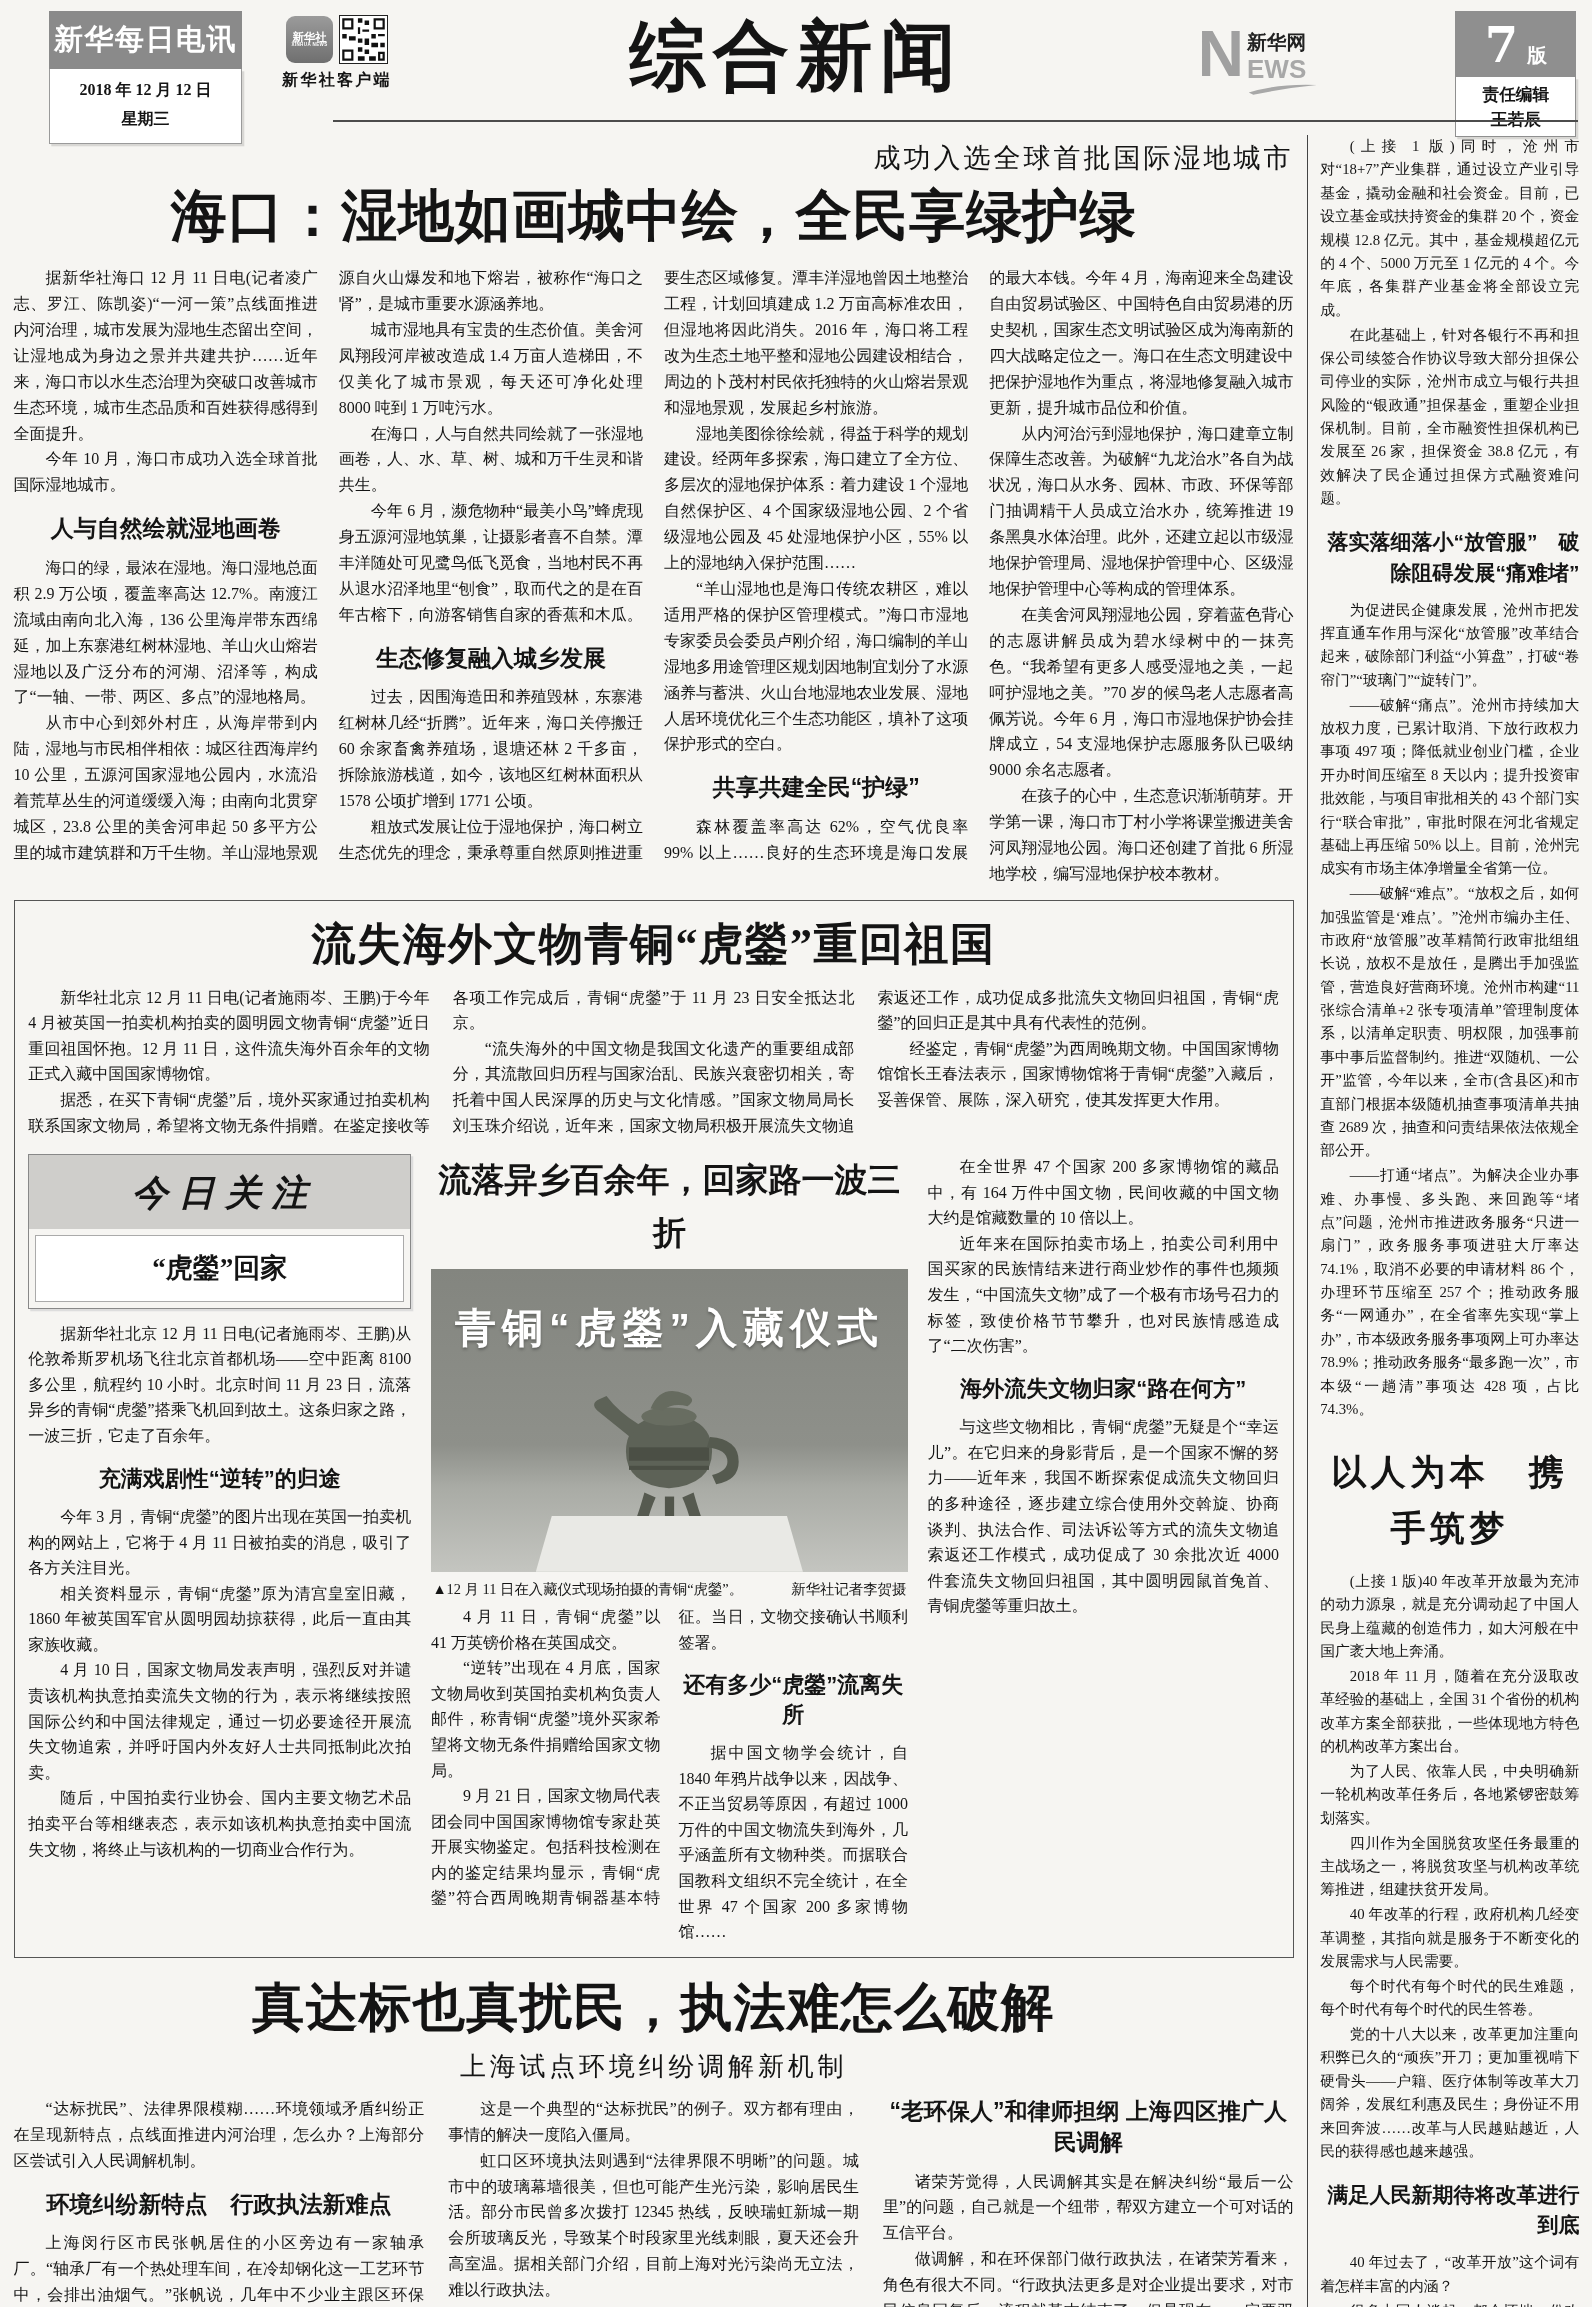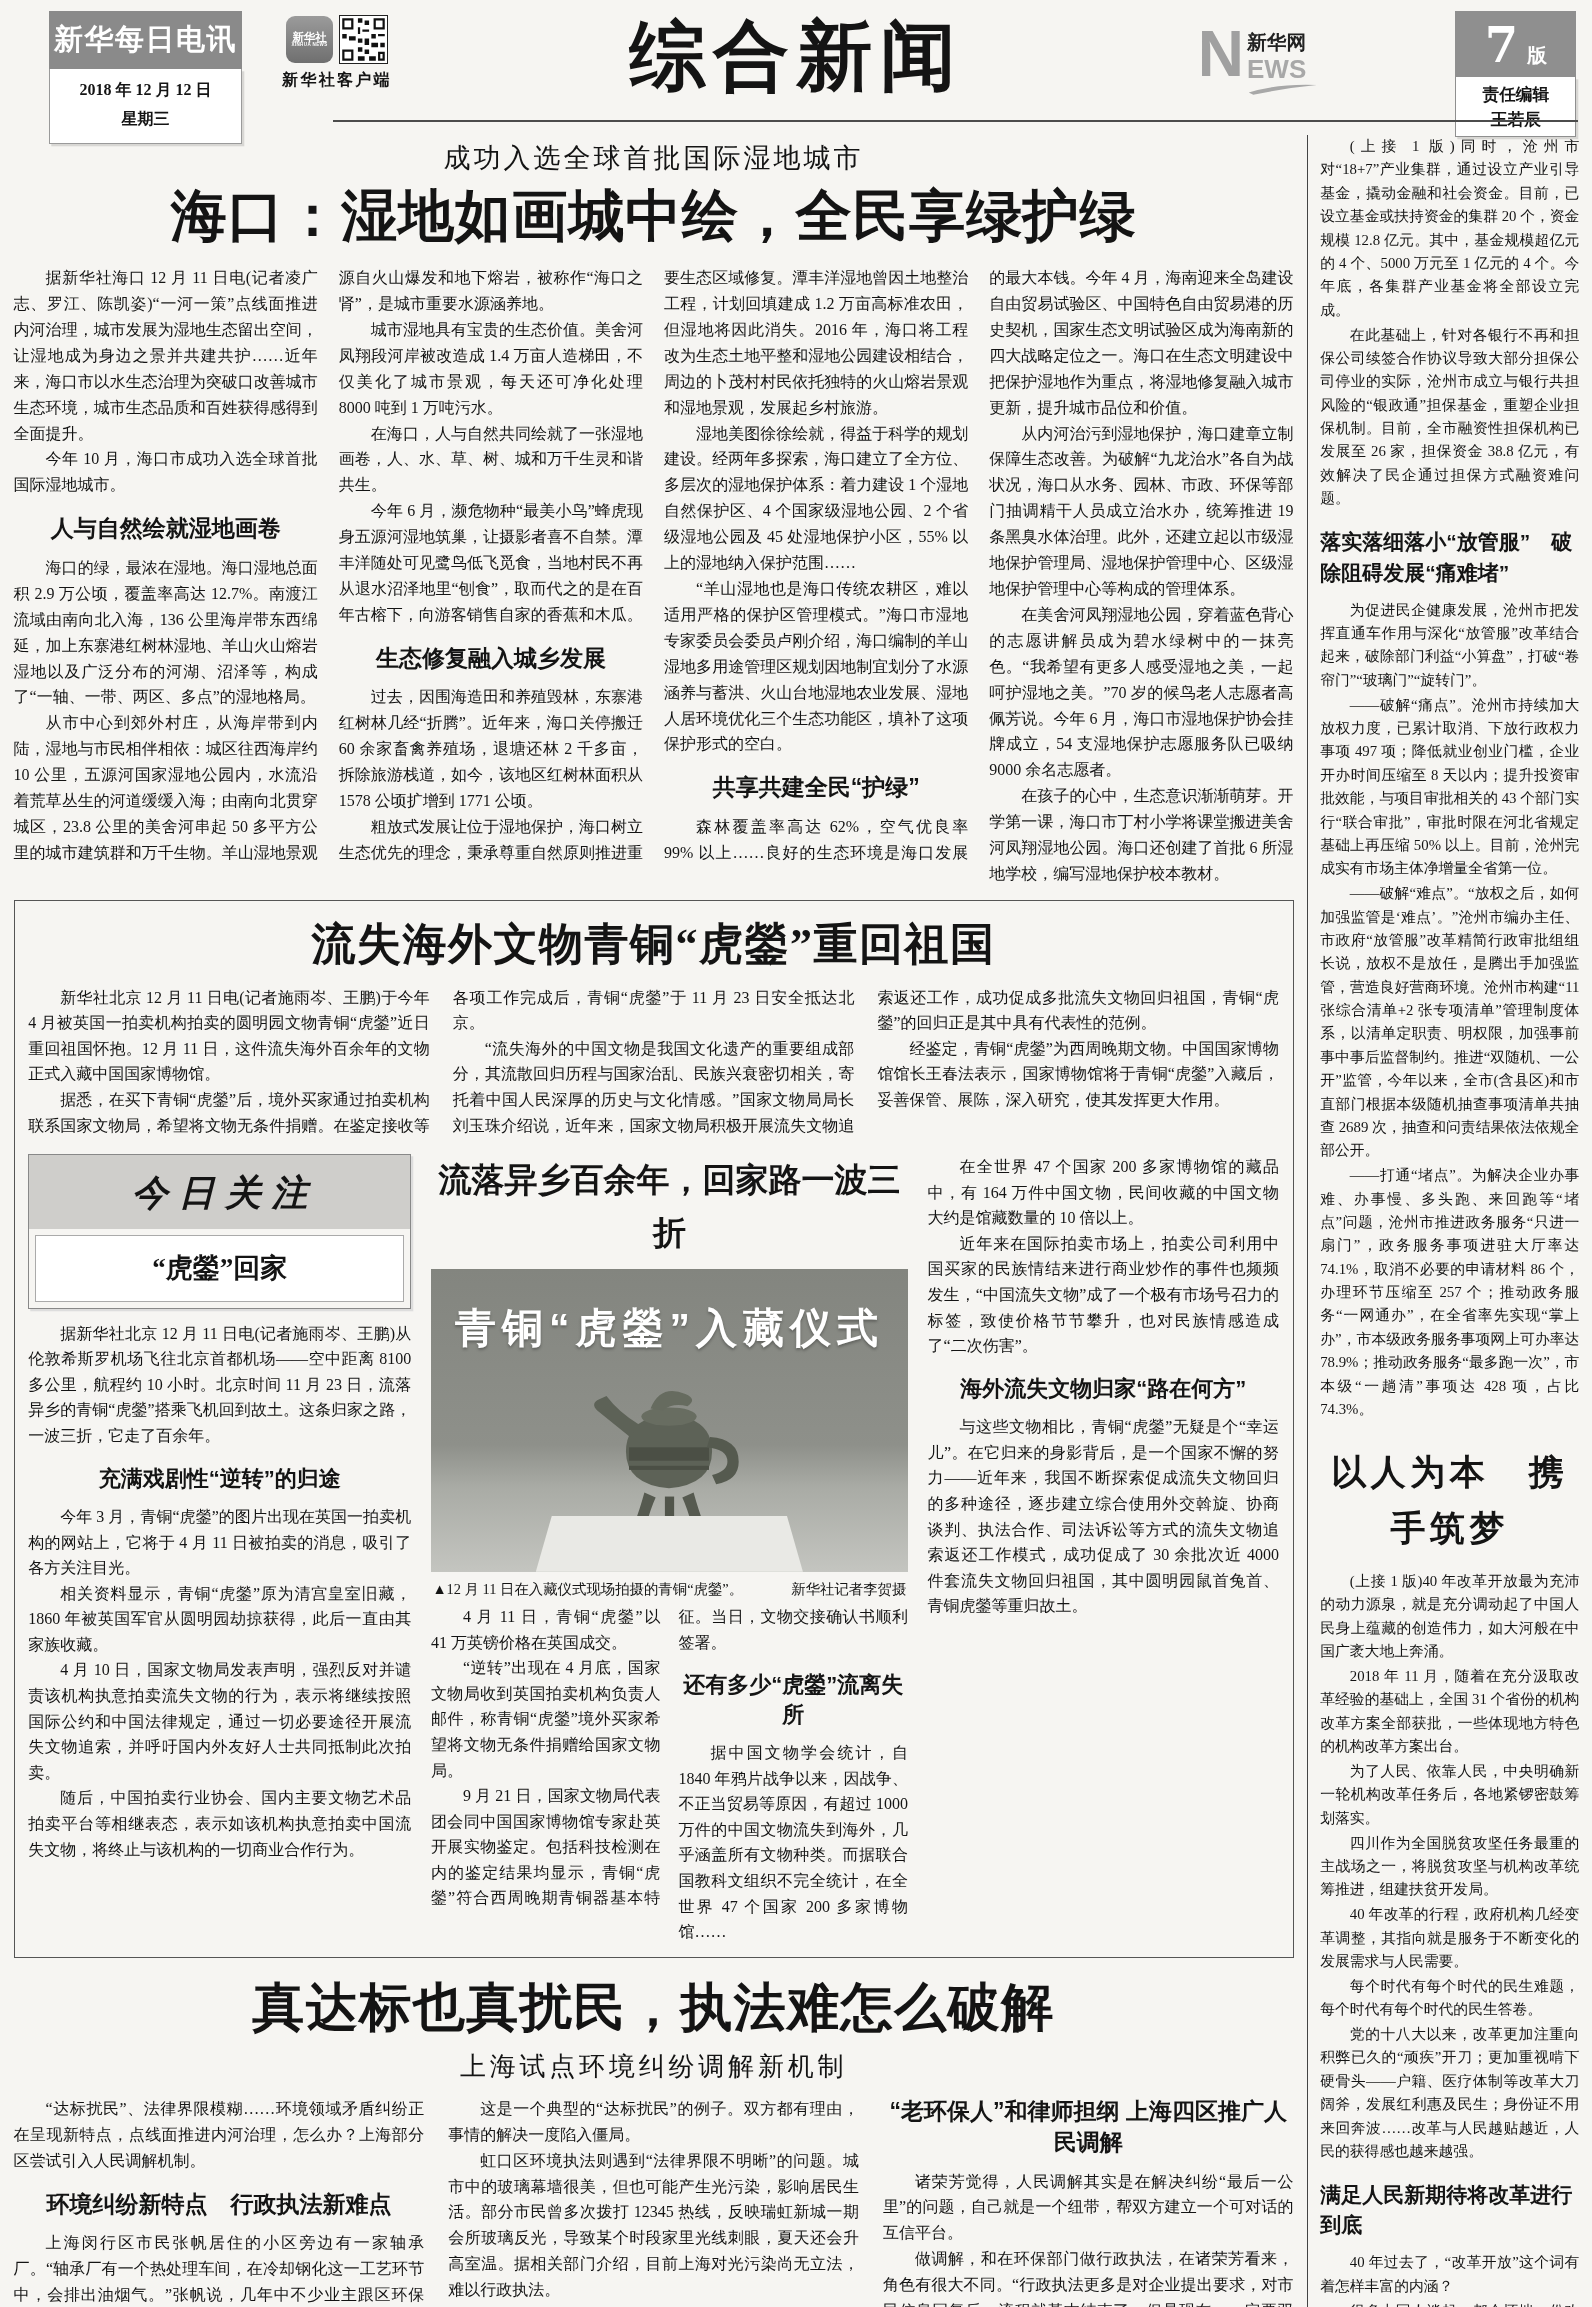--- a/index.html
+++ b/index.html
@@ -36,21 +36,21 @@
   
   .content{display:flex;padding:0 13.6px;gap:13.6px;align-items:stretch;}
   .left-main{width:1280px;flex:none;}
   .sidebar{flex:1;border-left:0.8px solid #444;padding-left:12px;font-size:14.8px;line-height:1.58;}
   
   p{margin:0;text-indent:2em;text-align:justify;}
   .colhead{font-family:"Liberation Sans",sans-serif;font-weight:700;text-align:center;
            font-size:23px;margin:15px 0 10.6px 0;text-indent:0;line-height:1.35;}
   
   .art1{margin-top:4.5px;}
-  .kicker{text-align:center;font-size:27px;letter-spacing:3px;margin:4.5px 0 3px 0;}
+  .kicker{text-align:right;font-size:27px;letter-spacing:3px;margin:4.5px 0 3px 0;}
   .a1-headline{margin:3px 0 10.6px 0;text-align:center;font-size:56px;font-weight:900;
                font-family:"Liberation Sans",sans-serif;letter-spacing:0.8px;}
   .a1-body{columns:4;column-gap:21px;font-size:16px;line-height:1.62;}
   
   .art2box{border:0.8px solid #555;margin-top:13.6px;padding:12px 13.6px;box-sizing:border-box;}
   .a2-headline{margin:1.5px 0 10.6px 0;text-align:center;font-size:44px;font-weight:900;letter-spacing:1.5px;
                font-family:"Liberation Serif","DejaVu Serif",serif;}
   .a2-lead{columns:3;column-gap:23px;font-size:16px;line-height:1.6;margin-bottom:16px;}
   .a2-grid{display:grid;grid-template-columns:383px 477px 1fr;gap:19.7px;}
   .a2-col{font-size:16px;line-height:1.6;}
@@ -74,21 +74,21 @@
   .a2-mid-body{columns:2;column-gap:18px;font-size:16px;line-height:1.6;margin-top:4.5px;}
   .a2-grid .colhead{font-size:22px;}
   
   .art3{margin-top:15px;}
   .a3-headline{margin:6px 0 4.5px 0;text-align:center;font-size:52px;font-weight:900;
                font-family:"Liberation Sans",sans-serif;letter-spacing:1.5px;}
   .a3-deck{text-align:center;font-size:26px;letter-spacing:3.8px;margin:6px 0 12px 0;}
   .a3-body{columns:3;column-gap:24px;font-size:16px;line-height:1.62;}
   
   .sb-head{font-family:"Liberation Sans",sans-serif;font-weight:700;font-size:21px;line-height:1.45;
-           margin:16.7px 0 10.6px 0;}
+           margin:16.7px 0 10.6px 0;text-align:right;}
   .sb-headline{margin:23px 0 15px 0;text-align:center;font-size:35px;font-weight:700;letter-spacing:4.5px;
                font-family:"DejaVu Serif",serif;}
   .sidebar p{margin-bottom:1.5px;}
   
   .qr{background:#fff;border:1.5px solid #222;}
 </style>
 </head>
 <body>
 
 <div class="page">

